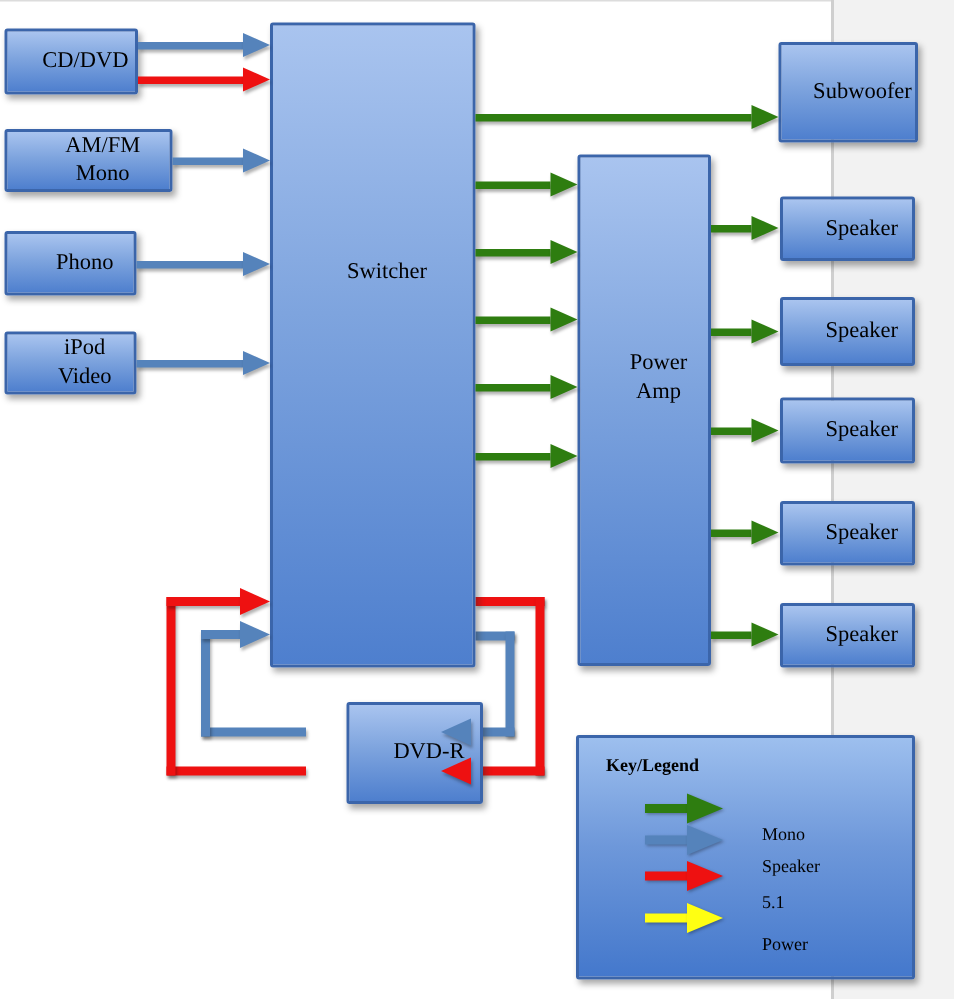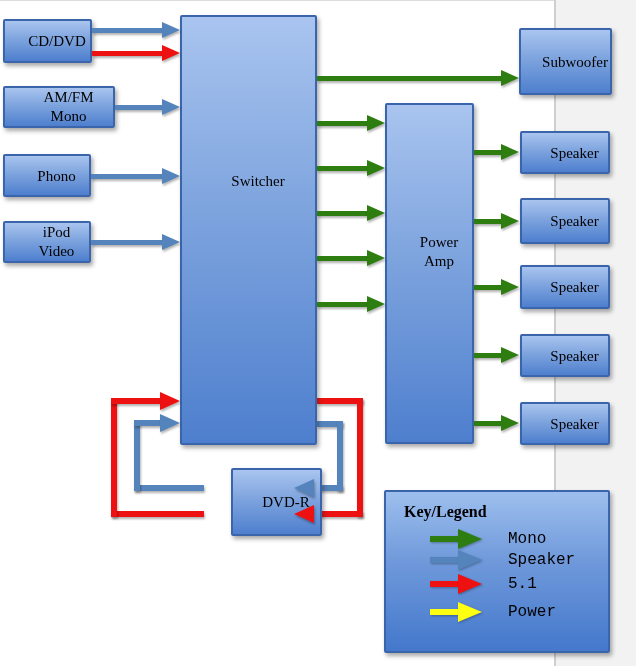--- a/index.html
+++ b/index.html
@@ -33,29 +33,29 @@
     filter:drop-shadow(1px 2px 1px rgba(0,0,0,0.30));
   }
   
   #legend{
     position:absolute;left:384px;top:490px;width:226px;height:163px;z-index:2;
     background:linear-gradient(180deg,#9dbfee 0%,#6e98da 45%,#4478cc 100%);
     border:2px solid #3b65aa;border-radius:2px;
     box-shadow:2px 3px 4px rgba(40,40,40,0.40);
     box-sizing:border-box;
   }
-  .legend-title{position:absolute;left:18px;top:11px;font-size:16px;font-weight:bold;color:#000;}
+  .legend-title{position:absolute;left:18px;top:11px;font-size:12px;font-weight:bold;color:#000;}
   .legend-row{position:absolute;left:0;width:100%;height:24px;}
   .legend-shaft{position:absolute;left:44px;top:9px;width:28px;height:6px;filter:drop-shadow(1px 1.5px 1px rgba(0,0,0,0.30));}
   .legend-head{
     position:absolute;left:72px;top:2px;width:0;height:0;
     border-top:10px solid transparent;border-bottom:10px solid transparent;
     filter:drop-shadow(1px 1.5px 1px rgba(0,0,0,0.30));
   }
-  .legend-label{position:absolute;left:122px;top:0;line-height:24px;font-size:16px;color:#000;font-family:Liberation Mono, monospace;}
+  .legend-label{position:absolute;left:122px;top:17px;line-height:24px;font-size:12px;color:#000;}
 </style>
 </head>
 <body>
 
 <div id="stage">
   <div id="top-hairline"></div>
   <div id="gutter"></div>
   <div id="diagram">
       <div class="node" style="left: 3px; top: 19px; width: 89px; height: 44px;">
         <div class="node-label">

